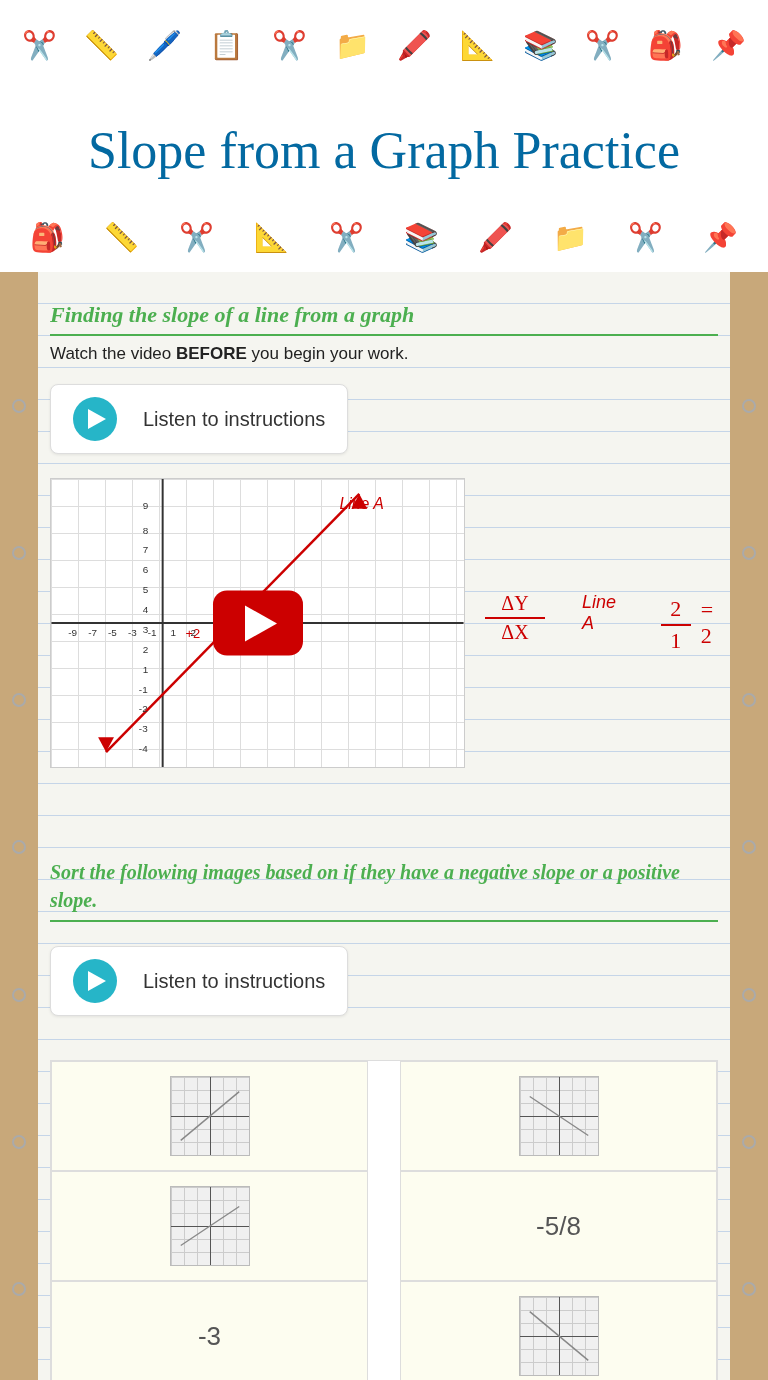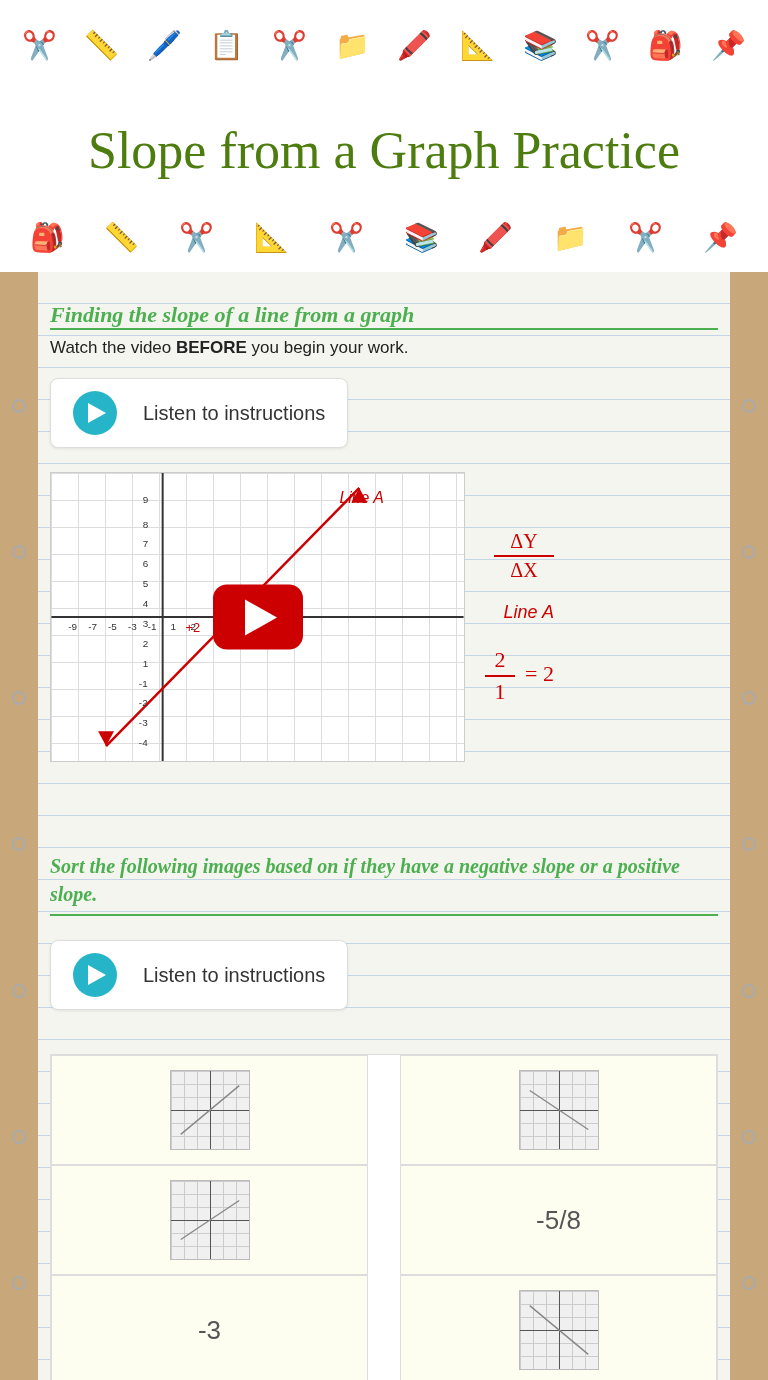--- a/index.html
+++ b/index.html
@@ -43,21 +43,21 @@
 
     
     .title-section {
       background: #fff;
       text-align: center;
       padding: 30px 40px 20px;
     }
 
     .main-title {
       font-size: 52px;
-      color: #4d7c0f;
+      color: #0369a1;
       font-family: 'Palatino Linotype', Georgia, serif;
       line-height: 1.2;
       font-weight: normal;
     }
 
     
     .middle-banner {
       width: 100%;
       height: 70px;
       background: #fff;
@@ -145,20 +145,21 @@
       align-items: center;
       padding: 60px 0;
     }
 
     
     .section-heading {
       font-size: 22px;
       color: #4caf50;
       font-style: italic;
       margin-bottom: 8px;
+      padding-bottom: 6px;
       border-bottom: 2px solid #4caf50;
       font-family: Georgia, serif;
     }
 
     .section-description {
       font-size: 17px;
       color: #222;
       margin-bottom: 20px;
       font-family: Arial, sans-serif;
     }
@@ -263,23 +264,23 @@
       height: 0;
       border-top: 18px solid transparent;
       border-bottom: 18px solid transparent;
       border-left: 32px solid white;
       margin-left: 6px;
     }
 
     
     .formula-side {
       display: flex;
-      flex-direction: column;
-      gap: 20px;
-      align-items: flex-end;
+      flex-direction: row;
+      gap: 37px;
+      align-items: flex-start;
     }
 
     .delta-fraction {
       display: flex;
       flex-direction: column;
       align-items: center;
     }
 
     .delta-num, .delta-den {
       font-size: 20px;

